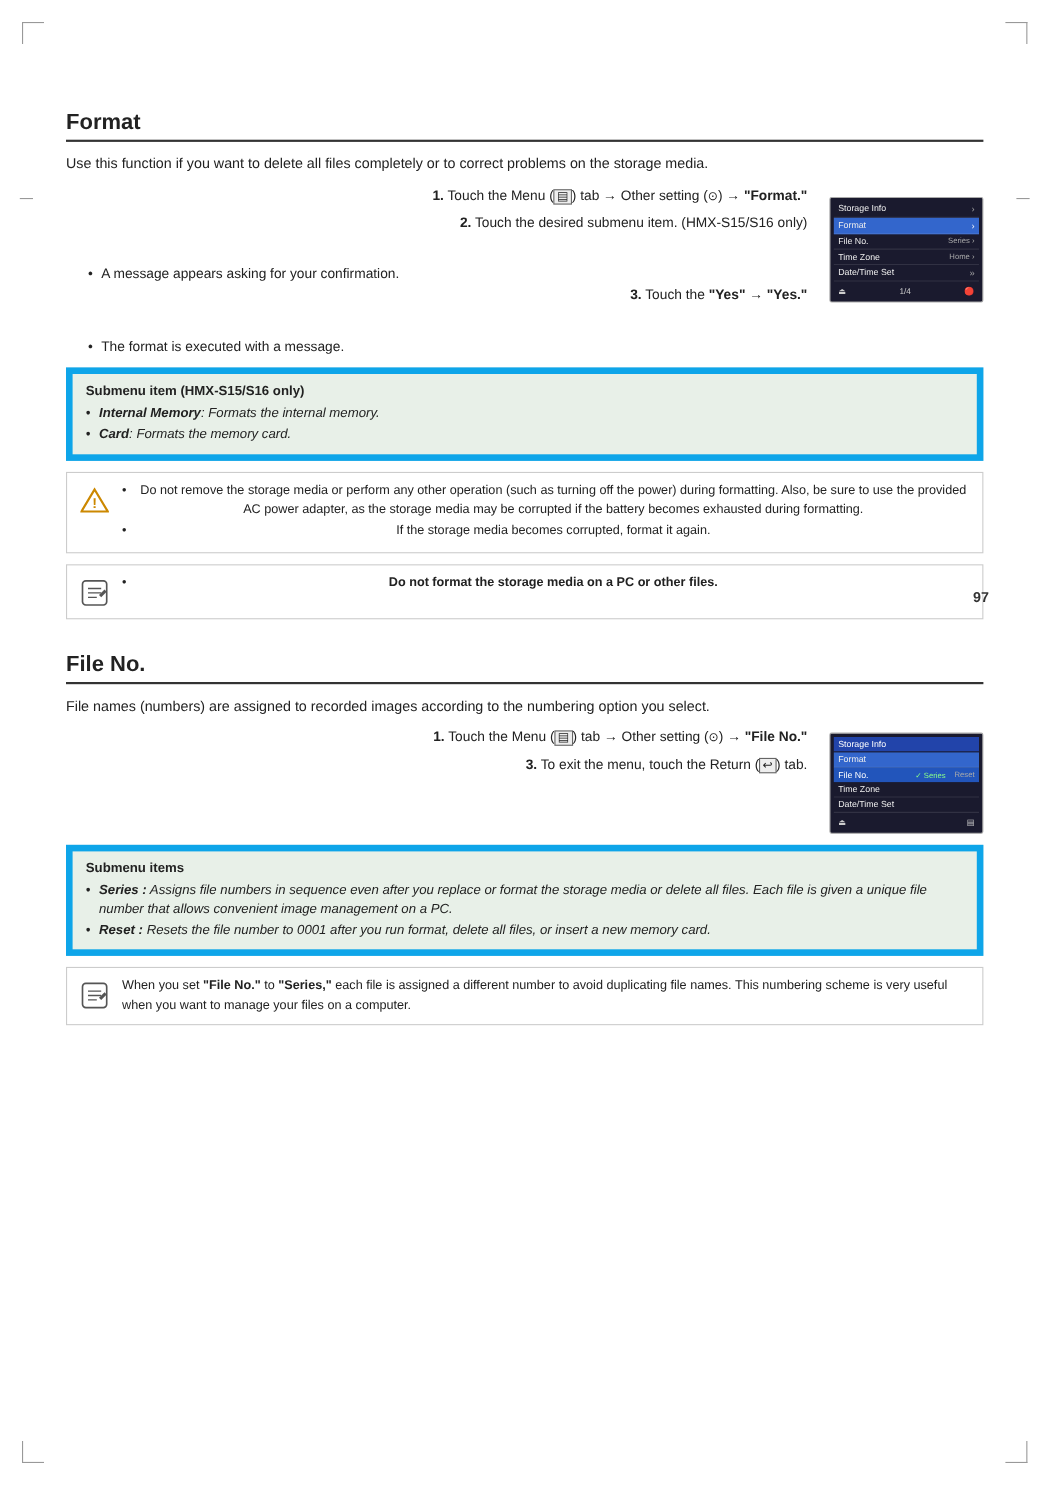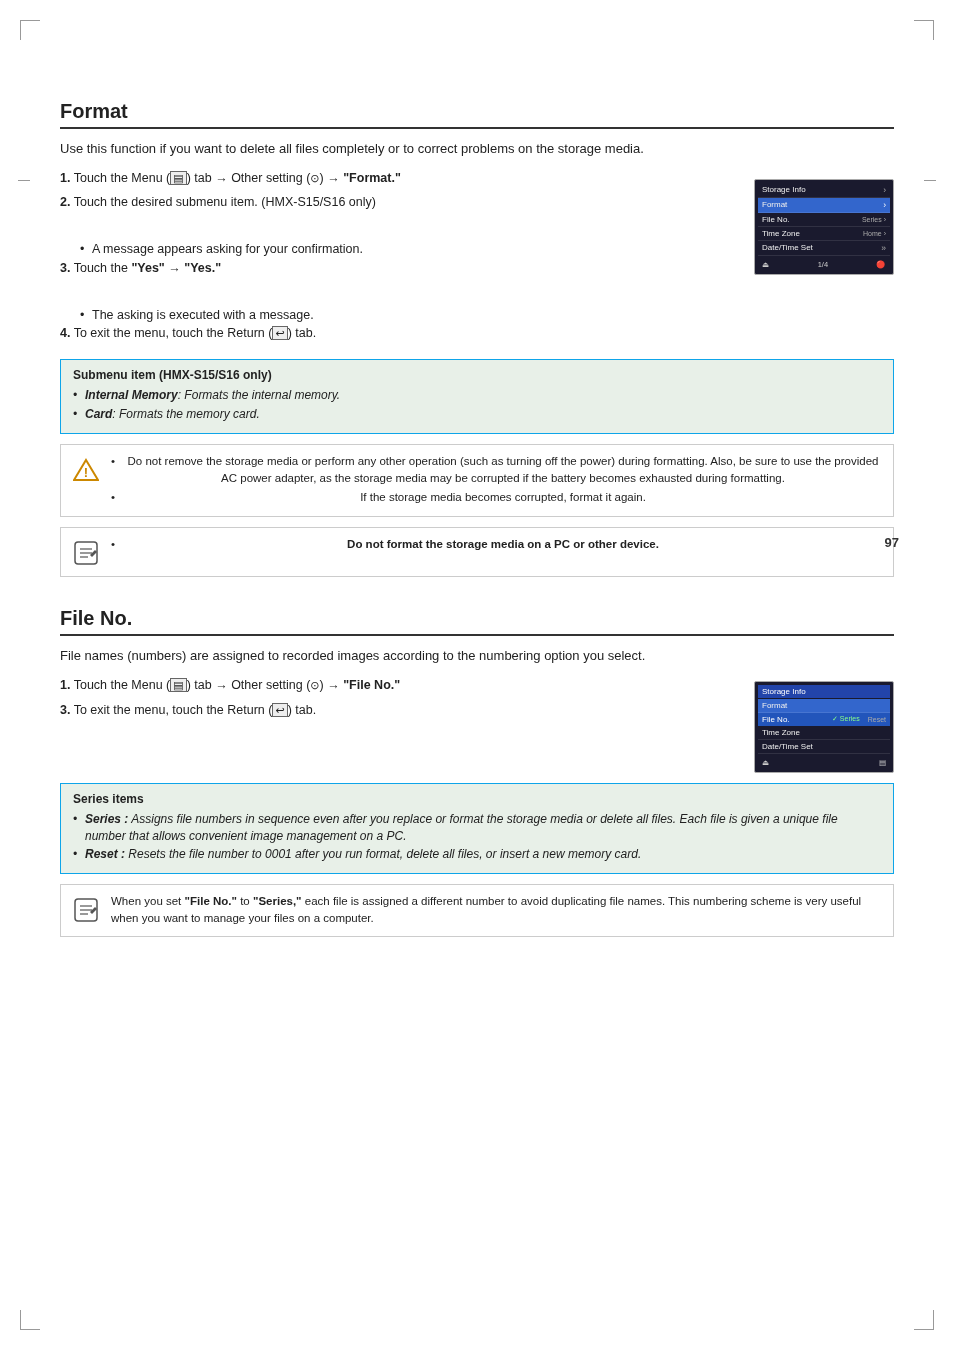--- a/index.html
+++ b/index.html
@@ -66,20 +66,21 @@
     }
 
     .steps-list {
       flex: 1;
     }
 
     .step {
       margin-bottom: 6px;
       line-height: 1.5;
       font-size: 12.5px;
+      text-align: right;
     }
 
     .step-number {
       font-weight: bold;
     }
 
     .step-sub {
       margin-left: 20px;
       font-size: 12.5px;
       line-height: 1.5;
@@ -135,21 +136,21 @@
     }
 
     .cam-label {
       font-size: 8px;
       color: #eee;
     }
 
     
     .submenu-box {
       background: #e8f0e8;
-      border: 1px solid #0ea5e9;
+      border: 6px solid #0ea5e9;
       padding: 8px 12px;
       margin: 10px 0;
       font-size: 12px;
     }
 
     .submenu-title {
       font-weight: bold;
       font-size: 12px;
       margin-bottom: 5px;
     }
@@ -284,27 +285,23 @@
         </div>
         <ul class="step-sub">
           <li>A message appears asking for your confirmation.</li>
         </ul>
 
         <div class="step">
           <span class="step-number">3.</span>
           Touch the <span class="bold">"Yes"</span> → <span class="bold">"Yes."</span>
         </div>
         <ul class="step-sub">
-          <li>The asking is executed with a message.</li>
+          <li>The format is executed with a message.</li>
         </ul>
 
-        <div class="step">
-          <span class="step-number">4.</span>
-          To exit the menu, touch the Return (<span style="font-size:11px; border:1px solid #666; padding:0 2px; background:#eee;">↩</span>) tab.
-        </div>
       </div>
 
       <div class="camera-screen">
         <div class="cam-menu-item">
           <span class="cam-label">Storage Info</span>
           <span style="color:#aaa;">›</span>
         </div>
         <div class="cam-menu-item highlighted">
           <span class="cam-label">Format</span>
           <span style="color:#fff;">›</span>
@@ -358,21 +355,21 @@
       <div class="notice-icon">
         <svg width="26" height="26" viewBox="0 0 26 26">
           <rect x="2" y="2" width="22" height="22" rx="3" fill="none" stroke="#555" stroke-width="1.5"></rect>
           <line x1="7" y1="9" x2="19" y2="9" stroke="#555" stroke-width="1.2"></line>
           <line x1="7" y1="13" x2="19" y2="13" stroke="#555" stroke-width="1.2"></line>
           <line x1="7" y1="17" x2="15" y2="17" stroke="#555" stroke-width="1.2"></line>
           <polygon points="17,15 22,10 24,12 19,17" fill="#555"></polygon>
         </svg>
       </div>
       <ul class="notice-content">
-        <li><span class="bold">Do not format the storage media on a PC or other device.</span></li>
+        <li><span class="bold">Do not format the storage media on a PC or other files.</span></li>
       </ul>
     </div>
   </div>
 
   <div class="file-no-section">
     <div class="section-title">File No.</div>
     <p class="description">File names (numbers) are assigned to recorded images according to the numbering option you select.</p>
 
     <div class="steps-container">
       <div class="steps-list">
@@ -410,21 +407,21 @@
           <span class="cam-label">Date/Time Set</span>
         </div>
         <div class="cam-bottom-bar">
           <span>⏏</span>
           <span>▤</span>
         </div>
       </div>
     </div>
 
     <div class="submenu-box">
-      <div class="submenu-title">Series items</div>
+      <div class="submenu-title">Submenu items</div>
       <ul class="submenu-items">
         <li>
           <span class="bold">Series :</span> Assigns file numbers in sequence even after you replace or format the storage media or delete all files. Each file is given a unique file number that allows convenient image management on a PC.
         </li>
         <li>
           <span class="bold">Reset :</span> Resets the file number to 0001 after you run format, delete all files, or insert a new memory card.
         </li>
       </ul>
     </div>
 

